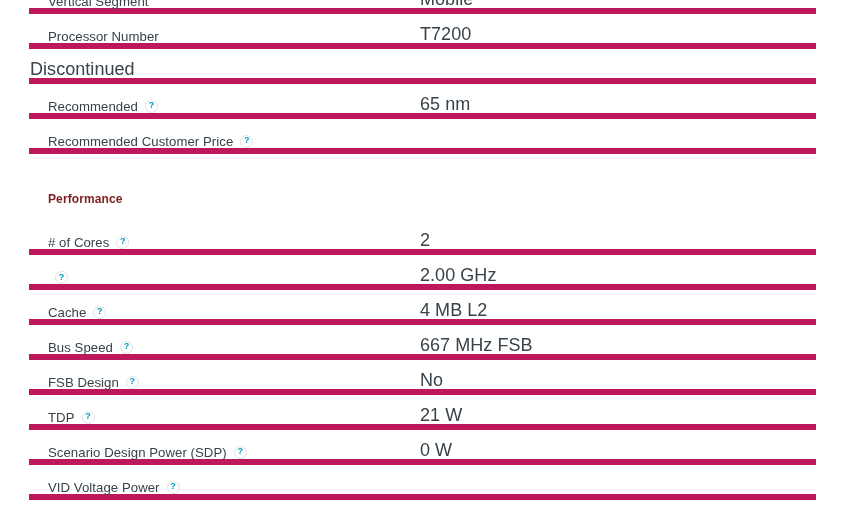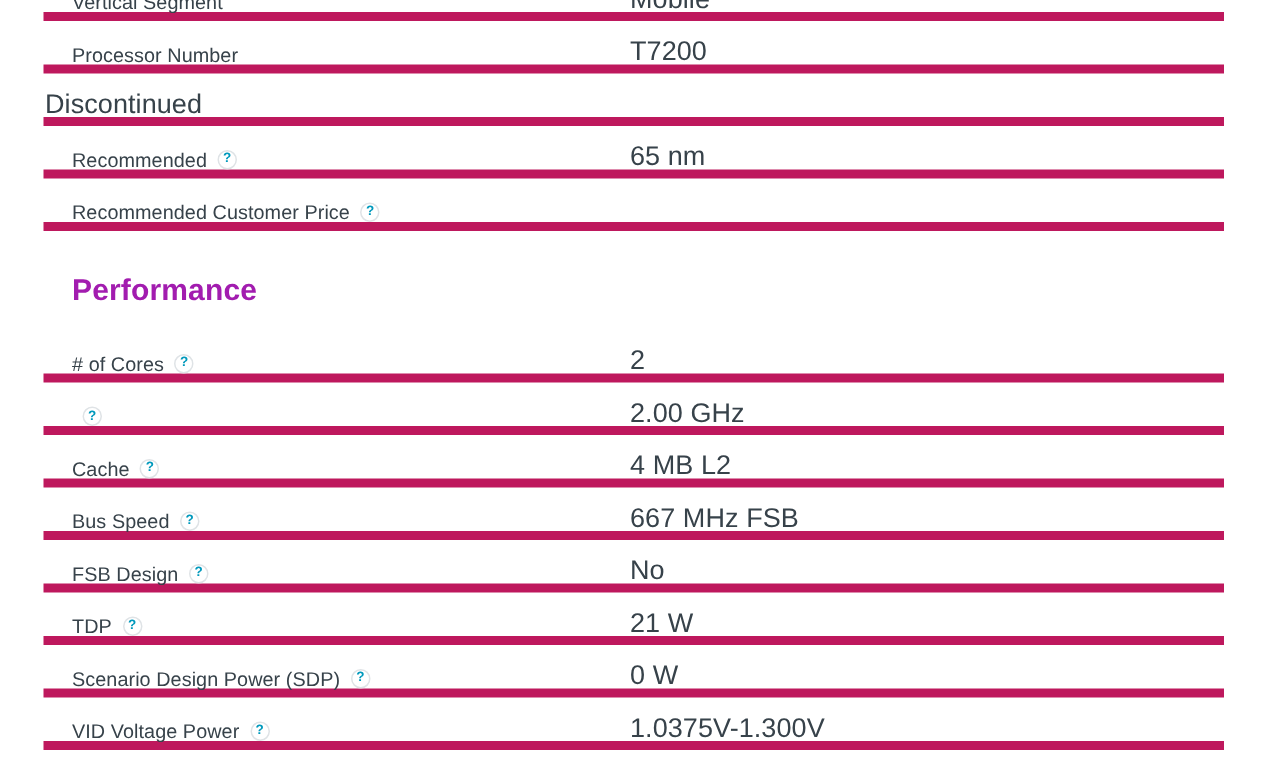--- a/index.html
+++ b/index.html
@@ -90,23 +90,23 @@
 
   
   .section-gap {
     height: 66px;
     position: relative;
   }
   .section-title {
     position: absolute;
     left: 19px;
     bottom: 14px;
-    font-size: 20px;
+    font-size: 12px;
     font-weight: 700;
-    color: #a21caf;
+    color: #7f1d1d;
     letter-spacing: 0.1px;
     white-space: nowrap;
     margin-top: 16px;
   }
 </style>
 </head>
 <body>
 
 <div class="spec-page">
   <div class="spec-table" id="spec-table">
@@ -207,16 +207,15 @@
         </div>
         <div class="cell-value">0 W</div>
       </div>
       <div class="spec-row">
         <div class="cell-label">
           <span>VID Voltage Power</span>
           <span class="help-icon">
             <span>?</span>
           </span>
         </div>
-        <div class="cell-value">1.0375V-1.300V</div>
       </div>
     </div>
 </div>
 
 </body></html>

